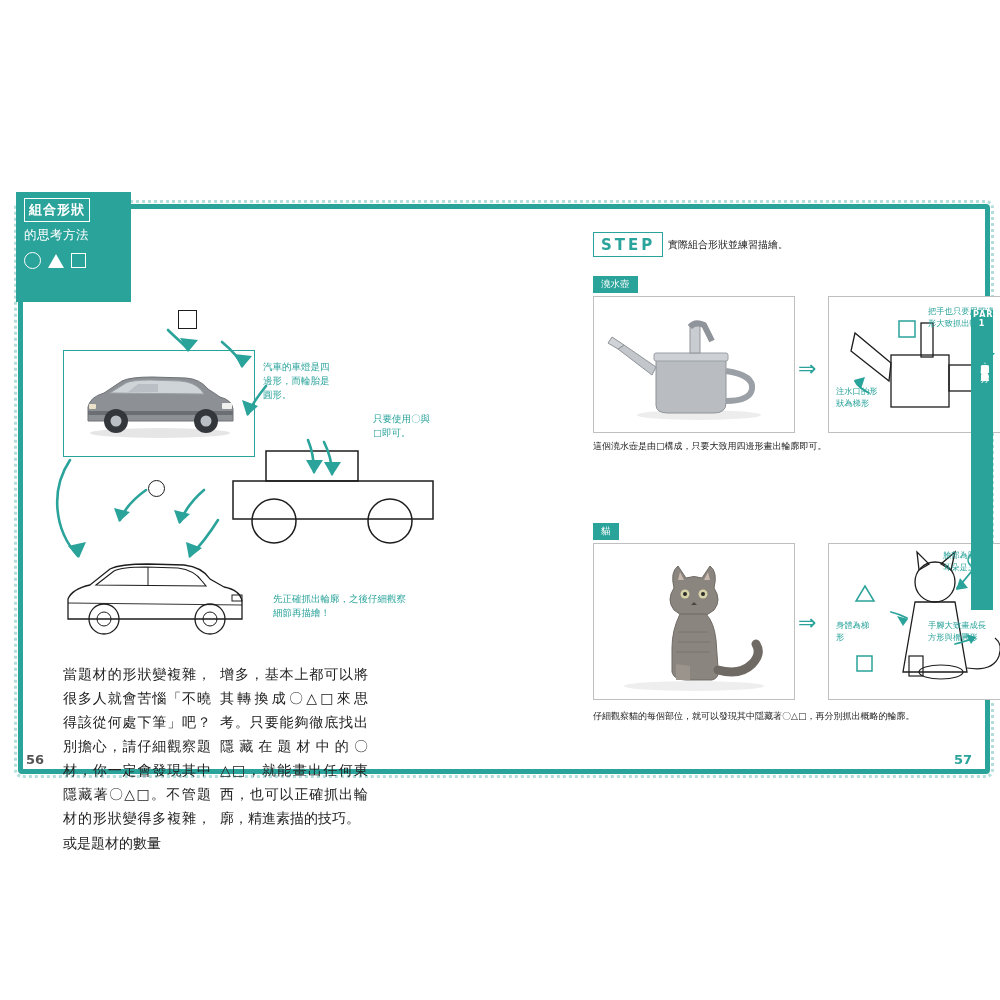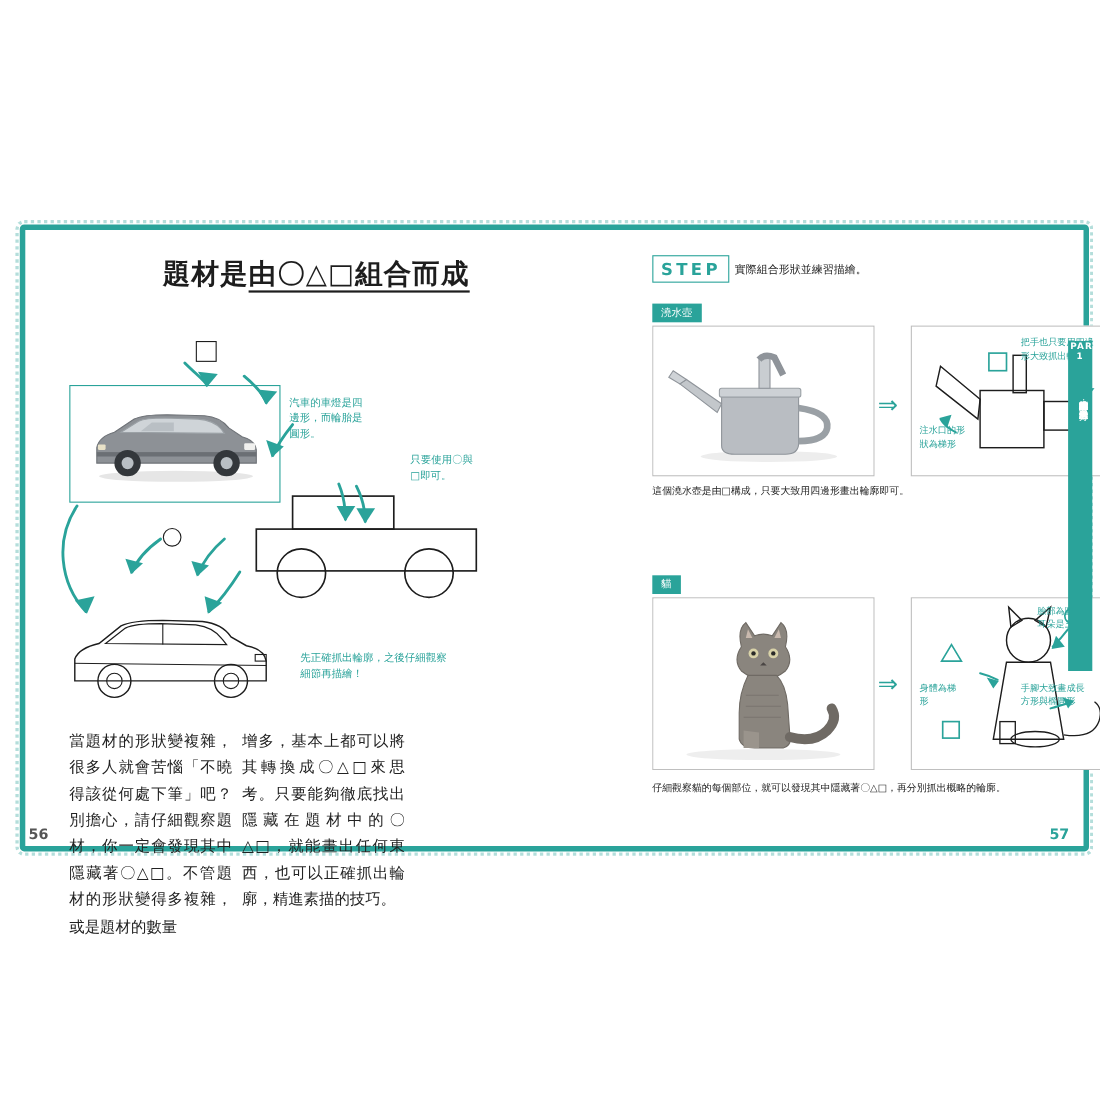--- a/index.html
+++ b/index.html
@@ -84,24 +84,30 @@
   .pagenum.right{left:946px;top:562px;color:#2aa39a;}
 </style>
 </head>
 <body>
 
 <div class="page">
   <div class="spread">
 
     <div class="frame"></div>
 
-
-    <h1 class="headline">
-      <span>題材是</span><span class="u">由〇△□組合而成</span>
-    </h1>
+    <div class="tab">
+      <div class="t1">組合形狀</div>
+      <div class="t2">的思考方法</div>
+      <div class="shapes">
+        <div class="circ"></div>
+        <div class="tri"></div>
+        <div class="sq"></div>
+      </div>
+    </div>
+
 
     <div class="sq-top"></div>
 
     <div class="photo-box">
       <svg class="car-photo" viewBox="0 0 178 88">
         <rect x="0" y="0" width="178" height="88" fill="#ffffff"></rect>
         <ellipse cx="90" cy="74" rx="70" ry="5" fill="#e6e6e6"></ellipse>
         <path d="M18 62 L18 48 Q20 38 34 34 L52 22 Q60 18 82 18 L116 19 Q130 20 138 30 L150 38 Q162 41 163 50 L163 62 Z" fill="#8d9196" stroke="#6e7277" stroke-width="1"></path>
         <path d="M40 34 L56 24 Q62 21 80 21 L110 22 Q124 23 131 31 L134 35 Z" fill="#cfd4d8" stroke="#9aa0a5" stroke-width="1"></path>
         <path d="M58 33 L68 25 L88 25 L88 33 Z" fill="#b9bfc4"></path>

